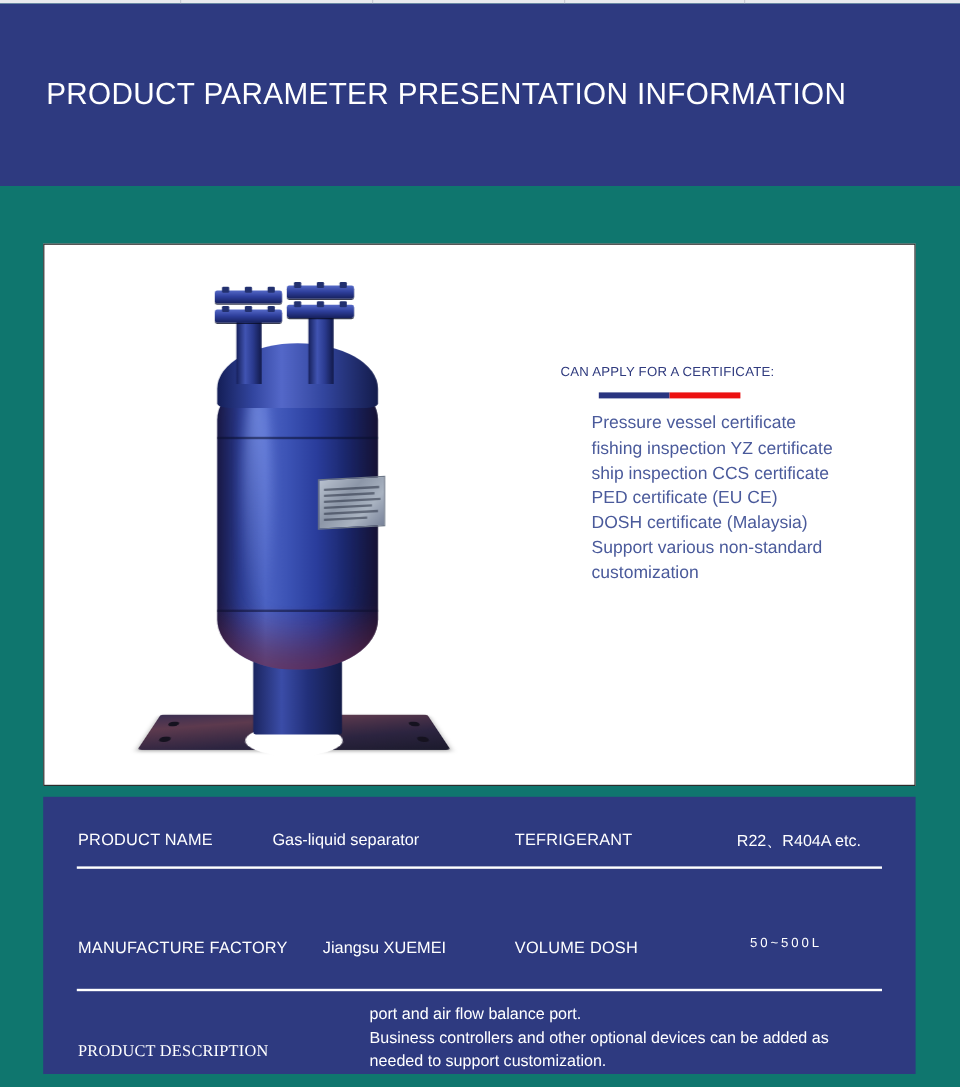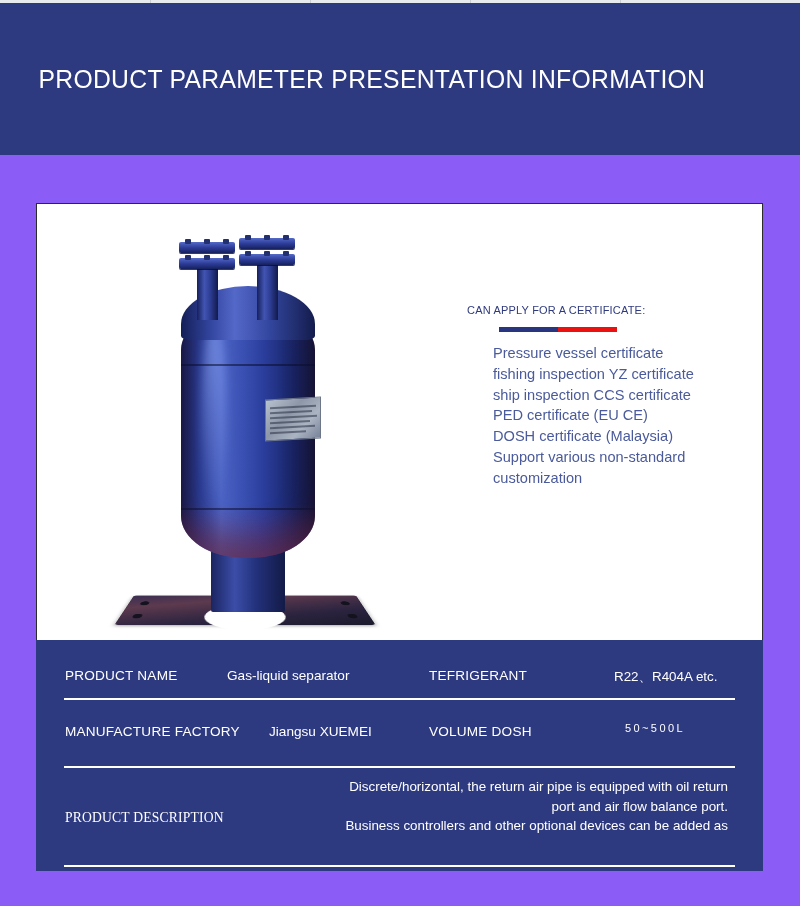--- a/index.html
+++ b/index.html
@@ -9,21 +9,21 @@
     height: 906px;
     background: #ffffff;
     font-family: "Liberation Sans", sans-serif;
     overflow: hidden;
   }
 
   .page {
     position: relative;
     width: 800px;
     height: 906px;
-    background: #8b5cf6;
+    background: #0f766e;
   }
 
   
   .top-strip {
     position: absolute;
     left: 0; top: 0;
     width: 800px; height: 3px;
     background: #e9eaee;
   }
   .top-strip i {
@@ -240,32 +240,31 @@
   .cert-list li {
     color: #4a5a9b;
     font-size: 14.6px;
     line-height: 20.8px;
     white-space: nowrap;
   }
 
   
   .spec-table {
     position: absolute;
-    left: 36px; top: 640px;
+    left: 36px; top: 664px;
     width: 727px; height: 231px;
     background: #2e3a80;
-    text-align: right;
   }
   .spec-row {
     position: relative;
     width: 100%;
     color: #ffffff;
   }
   .spec-row.r1 { height: 60px; }
-  .spec-row.r2 { height: 68px; }
+  .spec-row.r2 { height: 68px; margin-top: 34px; }
   .spec-row.r3 { height: 99px; }
 
   .divider {
     position: absolute;
     left: 28px; right: 28px;
     bottom: 0; height: 1.6px;
     background: #ffffff;
   }
 
   .cell {
@@ -407,22 +406,22 @@
       <span class="cell label c-label3">MANUFACTURE FACTORY</span>
       <span class="cell value c-value3">Jiangsu XUEMEI</span>
       <span class="cell label c-label4">VOLUME DOSH</span>
       <span class="cell value c-value4">50~500L</span>
       <span class="divider"></span>
     </div>
 
     <div class="spec-row r3">
       <span class="cell label c-label5">PRODUCT DESCRIPTION</span>
       <div class="desc-block">
-        <p>Discrete/horizontal, the return air pipe is equipped with oil return</p>
         <p>port and air flow balance port.</p>
         <p>Business controllers and other optional devices can be added as</p>
+        <p>needed to support customization.</p>
       </div>
       <span class="divider"></span>
     </div>
 
   </div>
 
 </div>
 
 </body></html>

